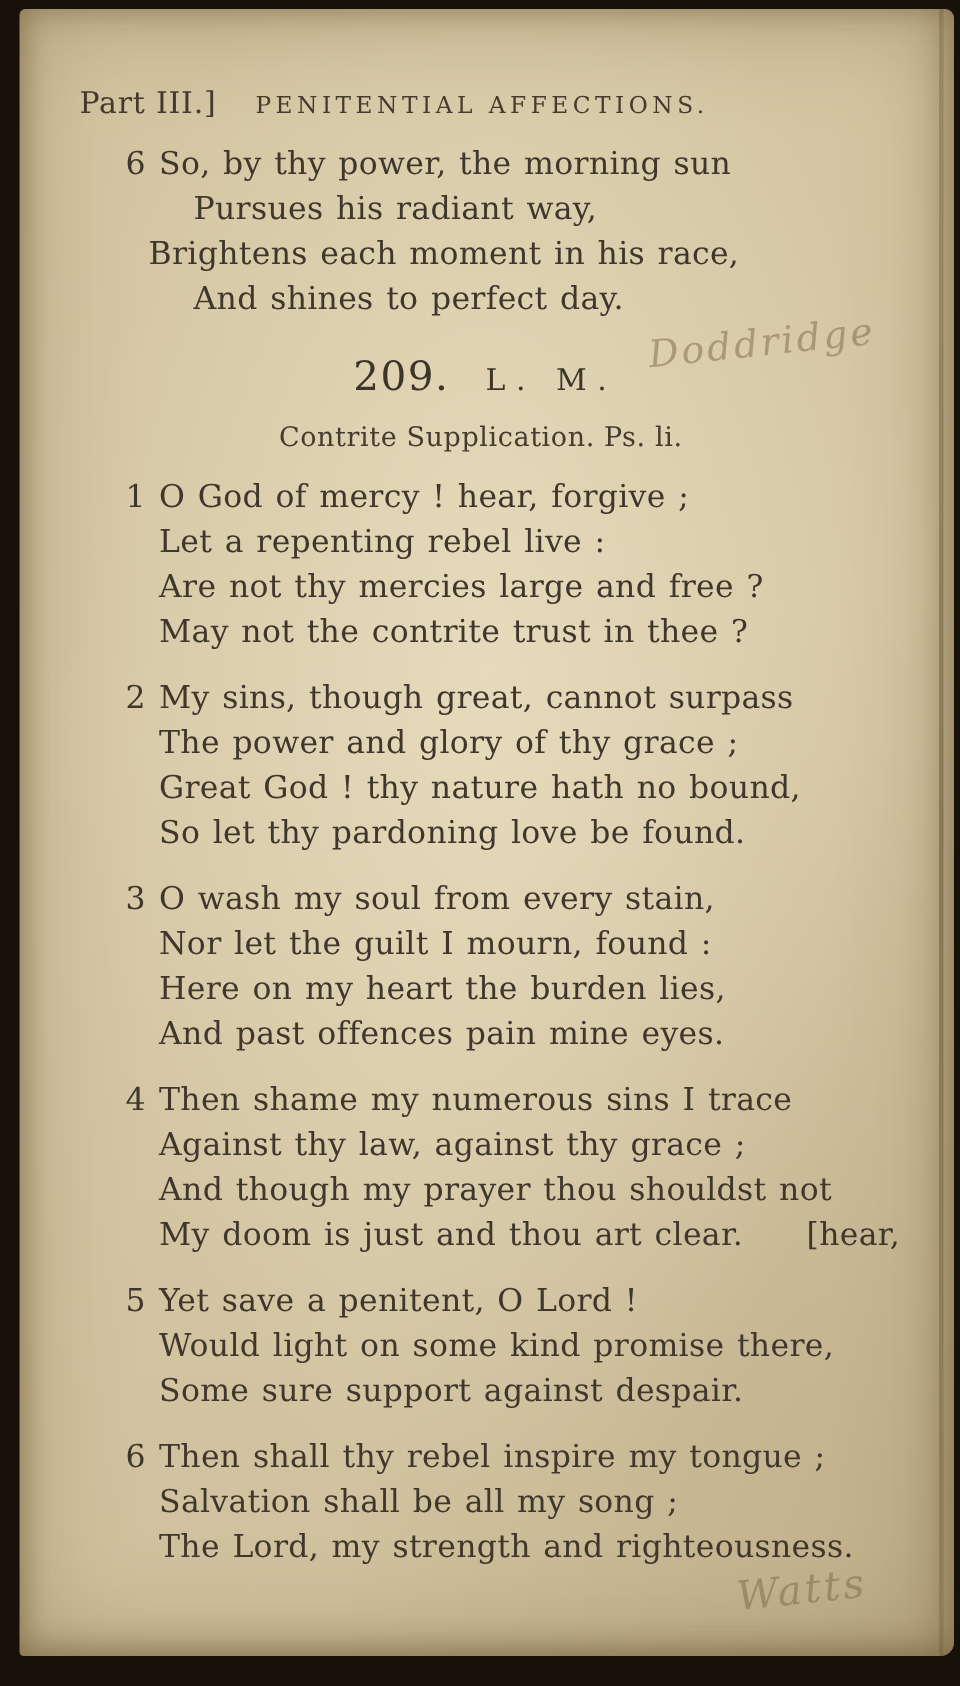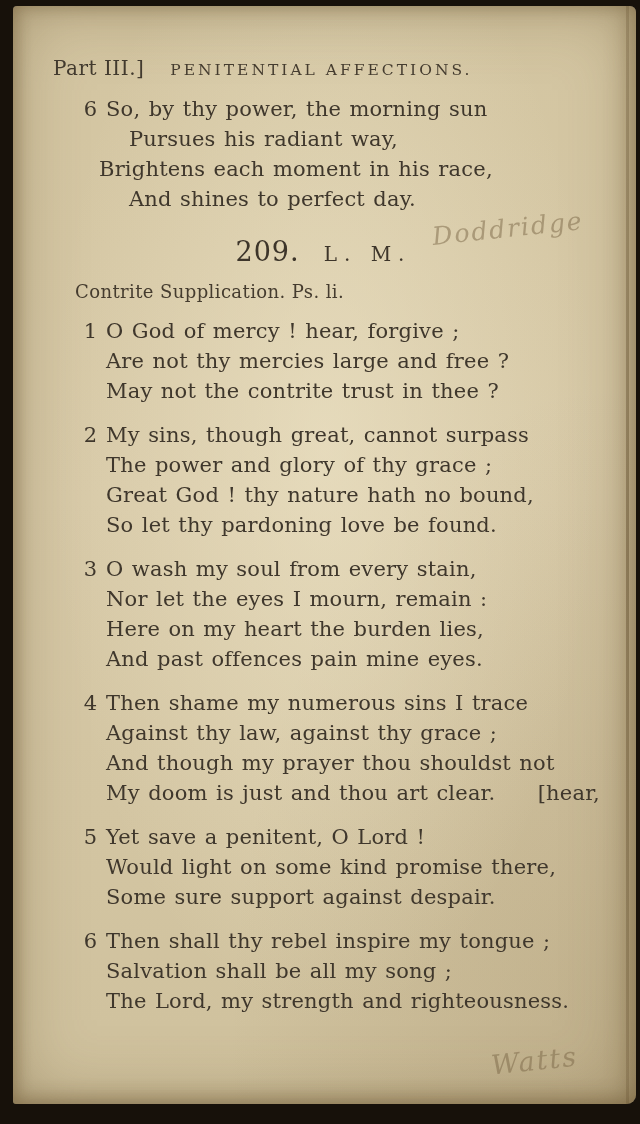--- a/index.html
+++ b/index.html
@@ -60,21 +60,21 @@
   .cm .vline:nth-child(2), .cm .vline:nth-child(4) { margin-left:23px; }
   .cm .vline:nth-child(3) { margin-left:-7px; }
   .turnover-line { display:flex; justify-content:space-between; padding-right:2px; }
   .hymn-heading {
     text-align:center; margin-top:22px; margin-right:30px;
     white-space:nowrap;
   }
   .hymn-number { font-size:27px; letter-spacing:1px; color:#3d352a; }
   .hymn-meter { font-size:20px; letter-spacing:7px; margin-left:24px; color:#3d352a;margin-top:40px; }
   .hymn-subtitle {
-    margin-top:14px; margin-right:36px;
+    text-align:center; margin-top:14px; margin-right:36px;
     font-size:18px; letter-spacing:0.4px; color:#453c2f;
   }
   .annotation {
     position:absolute; right:48px;
     font-style:italic;
     font-size:25px; letter-spacing:2px;
     color:rgba(122,102,70,0.5);
     transform:rotate(-6deg);
     white-space:nowrap;
     pointer-events:none;
@@ -108,40 +108,41 @@
     <div class="hymn-heading">
       <span class="hymn-number">209.</span><span class="hymn-meter">L. M.</span>
     </div>
 
     <div class="hymn-subtitle">Contrite Supplication. Ps. li.</div>
 
     <div class="stanza">
       <div class="vnum">1</div>
       <div class="vlines">
         <div class="vline">O God of mercy ! hear, forgive ;</div>
+        <div class="vline">Let a repenting rebel live :</div>
         <div class="vline">Are not thy mercies large and free ?</div>
         <div class="vline">May not the contrite trust in thee ?</div>
       </div>
     </div>
 
     <div class="stanza">
       <div class="vnum">2</div>
       <div class="vlines">
         <div class="vline">My sins, though great, cannot surpass</div>
         <div class="vline">The power and glory of thy grace ;</div>
         <div class="vline">Great God ! thy nature hath no bound,</div>
         <div class="vline">So let thy pardoning love be found.</div>
       </div>
     </div>
 
     <div class="stanza">
       <div class="vnum">3</div>
       <div class="vlines">
         <div class="vline">O wash my soul from every stain,</div>
-        <div class="vline">Nor let the eyes I mourn, remain :</div>
+        <div class="vline">Nor let the guilt I mourn, found :</div>
         <div class="vline">Here on my heart the burden lies,</div>
         <div class="vline">And past offences pain mine eyes.</div>
       </div>
     </div>
 
     <div class="stanza">
       <div class="vnum">4</div>
       <div class="vlines">
         <div class="vline">Then shame my numerous sins I trace</div>
         <div class="vline">Against thy law, against thy grace ;</div>

